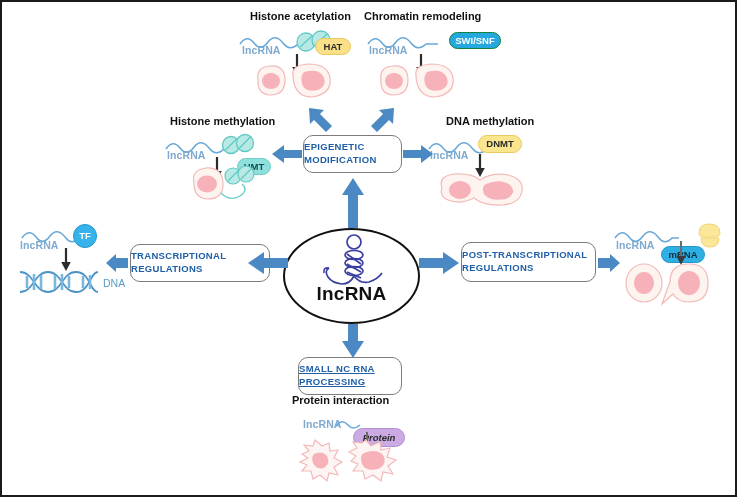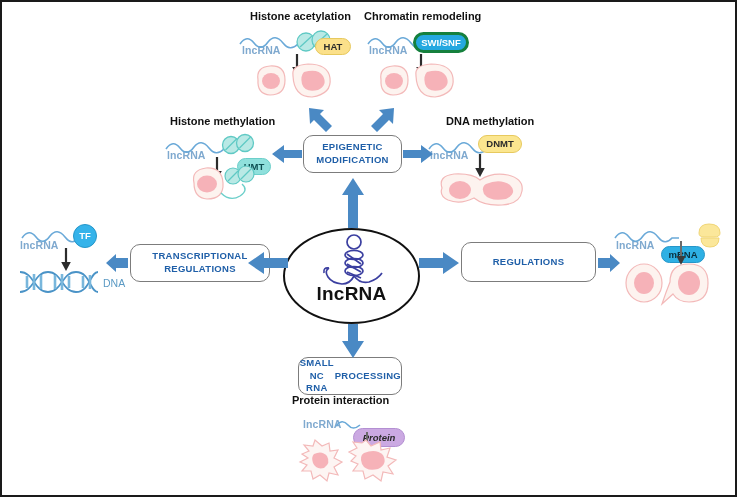--- a/index.html
+++ b/index.html
@@ -6,27 +6,27 @@
   body{font-family:"Liberation Sans",sans-serif;}
   #frame{position:relative;width:737px;height:497px;background:#ffffff;
          box-sizing:border-box;border:2px solid #1a1a1a;overflow:hidden;}
   .abs{position:absolute;}
   .panel-title{font-size:11px;font-weight:bold;color:#111;white-space:nowrap;text-align:center;}
   .lnc-label{font-size:10.5px;font-weight:bold;color:#7fa9cf;letter-spacing:.1px;}
   .tag{font-size:9.5px;font-weight:bold;text-align:center;white-space:nowrap;
        border-radius:999px;line-height:1;display:flex;align-items:center;justify-content:center;}
   .tag-hat{background:#fbe08a;color:#2b2b2b;border:1px solid #e7c95e;}
   .tag-dnmt{background:#fbe68f;color:#2b2b2b;border:1px solid #e7c95e;}
-  .tag-swi{background:#25a8e0;color:#ffffff;border:3px solid #15803d;}
+  .tag-swi{background:#25a8e0;color:#ffffff;border:1px solid #15803d;margin-left:36px;}
   .tag-hmt{background:#8fe0dc;color:#0e4f52;border:1px solid #6ccfca;}
   .tag-tf{background:#35b3ea;color:#ffffff;border:1px solid #2596c9;border-radius:50%;}
   .tag-mrna{background:#2eb0e4;color:#08303f;border:1px solid #2596c9;margin-top:24px;}
   .tag-prot{background:#cba9e2;color:#2b2b2b;border:1px solid #b38fd2;}
   .cbox{box-sizing:border-box;border:1.4px solid #7c7c7c;border-radius:10px;background:#fff;
-        display:flex;align-items:center;justify-content:center;text-align:center;
+        display:flex;align-items:flex-start;justify-content:center;text-align:center;
         color:#1f5fa8;font-weight:bold;font-size:9.5px;line-height:1.35;letter-spacing:.3px;}
   .ellipse{box-sizing:border-box;border:2px solid #111;border-radius:50%;background:#fff;}
   .center-label{font-size:19px;font-weight:bold;color:#111;letter-spacing:.2px;}
   .dna-lbl{font-size:10.5px;font-weight:normal;color:#5b9ac4;}
   svg{display:block;overflow:visible;}
 </style>
 </head>
 <body>
 
 <div id="frame">
@@ -200,23 +200,24 @@
 
   <div class="cbox abs" style="left:301px;top:133px;width:99px;height:38px;flex-direction:column;">
     <span>EPIGENETIC</span>
     <span>MODIFICATION</span>
   </div>
   <div class="cbox abs" style="left:128px;top:242px;width:140px;height:38px;flex-direction:column;">
     <span>TRANSCRIPTIONAL</span>
     <span>REGULATIONS</span>
   </div>
   <div class="cbox abs" style="left:459px;top:240px;width:135px;height:40px;flex-direction:column;">
+    <span>POST-TRANSCRIPTIONAL</span>
     <span>REGULATIONS</span>
   </div>
-  <div class="cbox abs" style="left:296px;top:355px;width:104px;height:38px;flex-direction:row;">
+  <div class="cbox abs" style="left:296px;top:355px;width:104px;height:38px;flex-direction:column;text-decoration:underline;">
     <span>SMALL  NC  RNA</span>
     <span>PROCESSING</span>
   </div>
 
   <svg class="abs" style="left:340px;top:176px;" width="24" height="50">
     <path d="M11,0 L22,17 L16,17 L16,50 L6,50 L6,17 L0,17 Z" fill="#4a89c4"></path>
   </svg>
 
   <svg class="abs" style="left:246px;top:250px;" width="40" height="22">
     <path d="M0,11 L16,0 L16,6 L40,6 L40,16 L16,16 L16,22 Z" fill="#4a89c4"></path>

